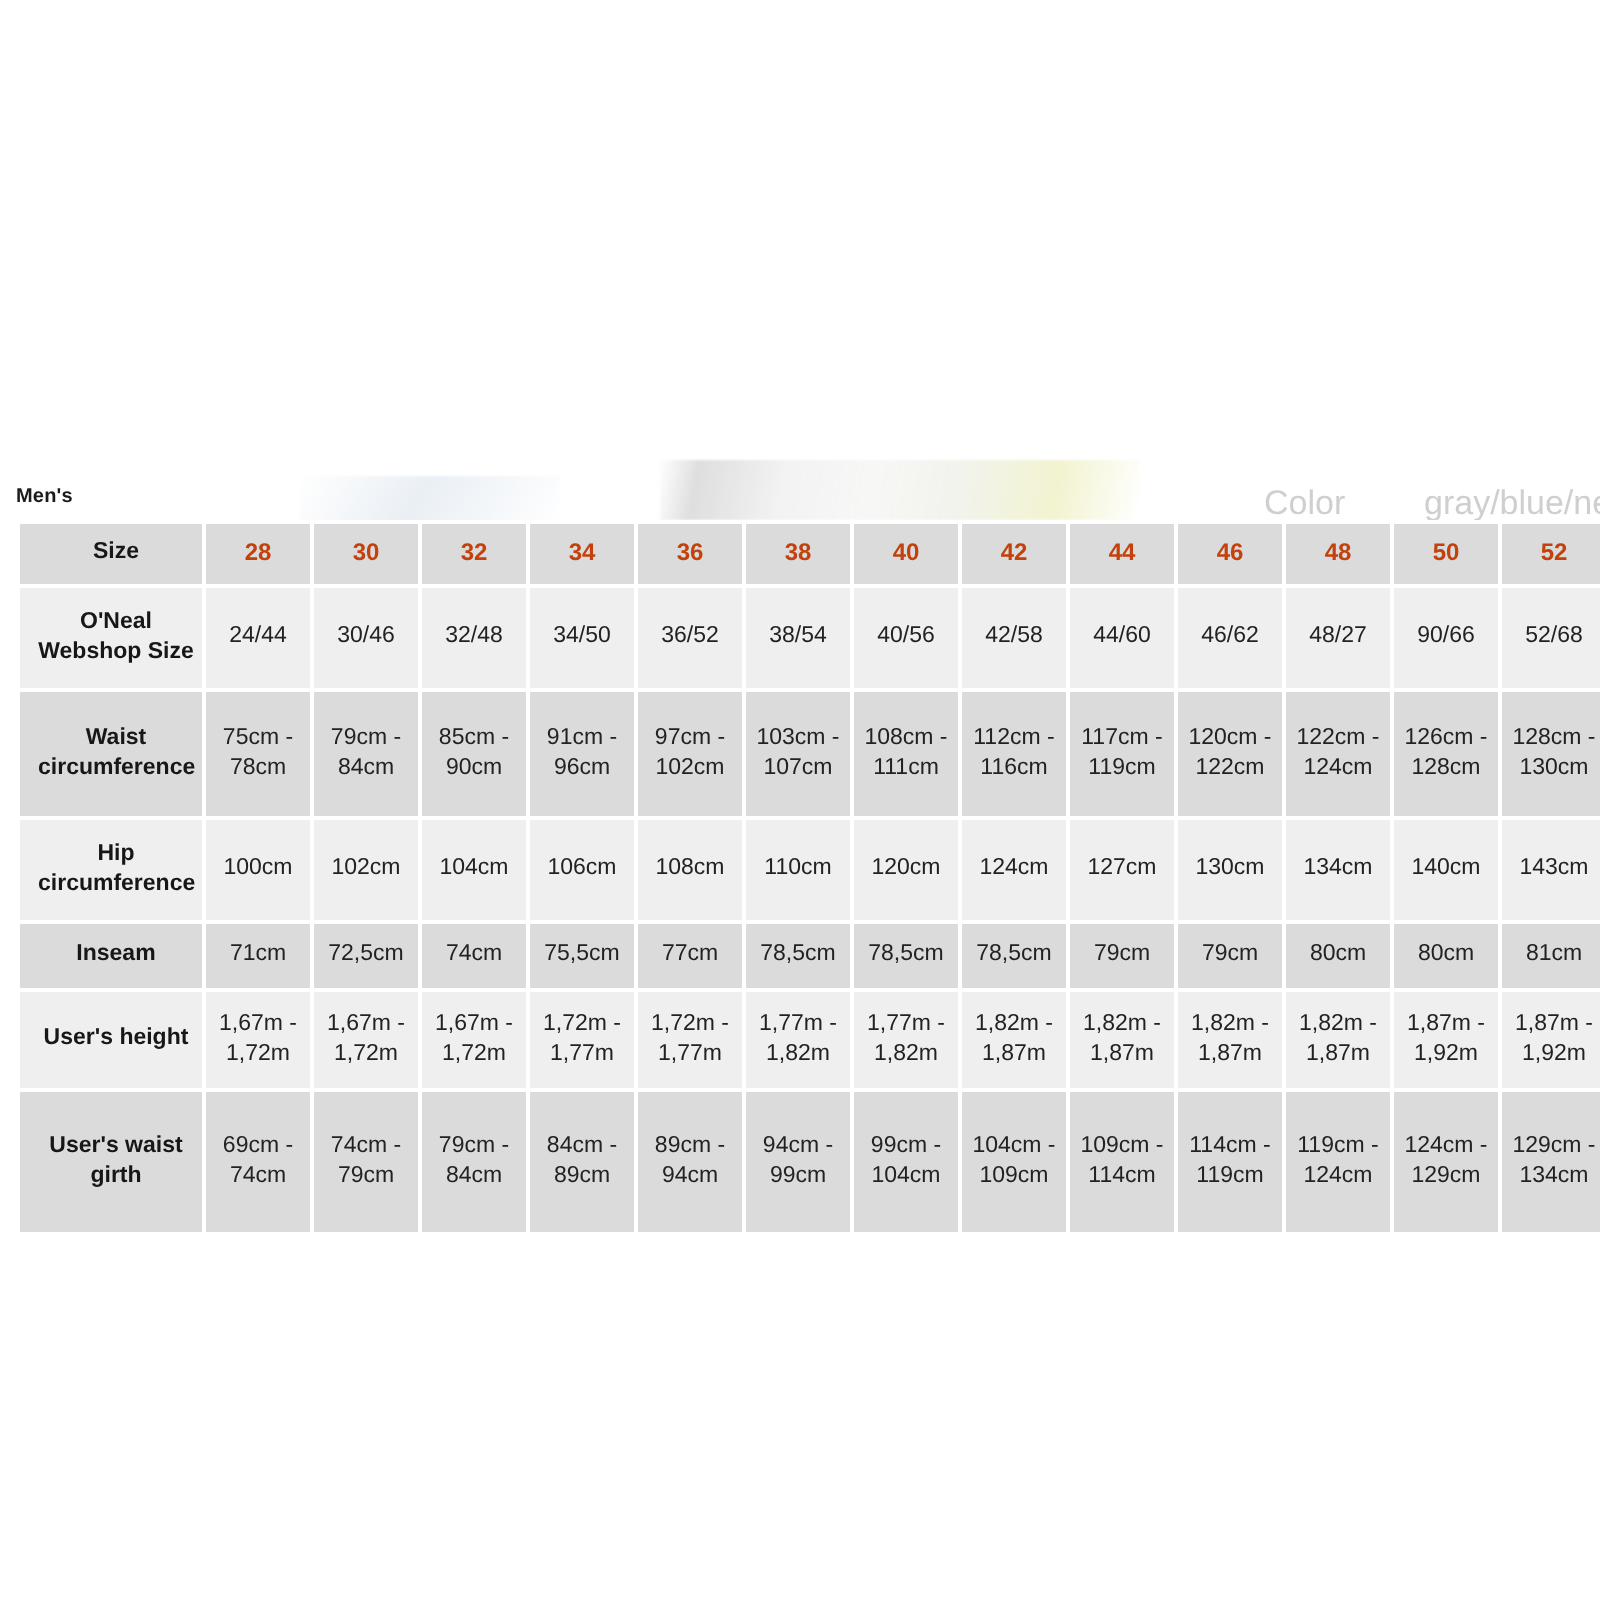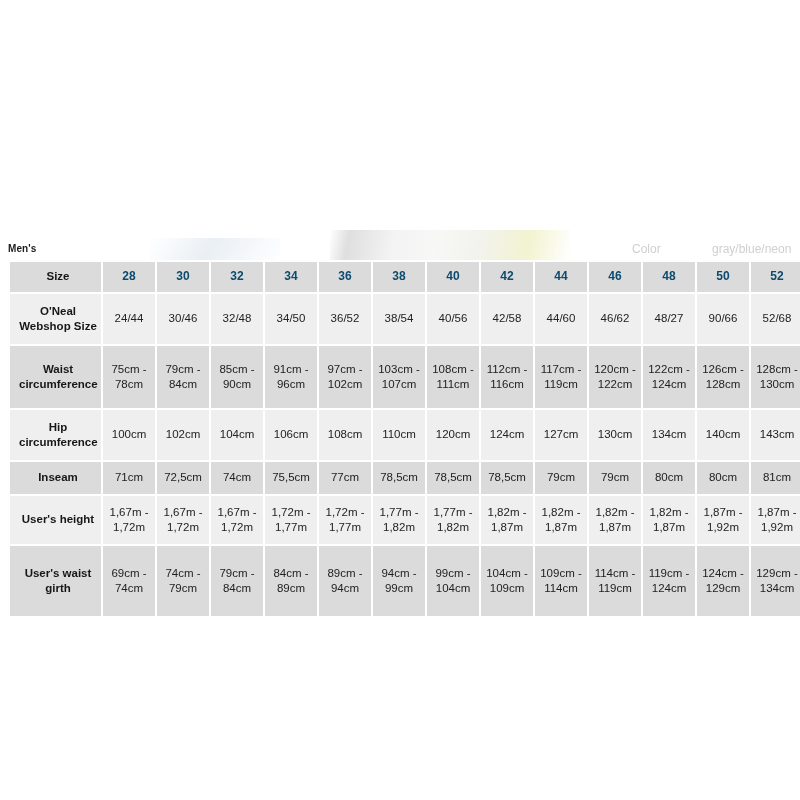--- a/index.html
+++ b/index.html
@@ -60,21 +60,21 @@
        rgba(255,255,255,0) 0%,
        rgba(216,226,236,0.55) 45%,
        rgba(255,255,255,0) 100%);
     filter: blur(0.6px);
     pointer-events: none;
   }
 
   
   .watermark {
     position: absolute;
-    font-size: 12px;
+    font-size: 17px;
     color: #cfcfcf;
     white-space: nowrap;
     pointer-events: none;
   }
   .wm-color { left: 632px; top: 242px; }
   .wm-variant { left: 712px; top: 242px; }
 
   
   .section-title {
     position: absolute;
@@ -119,21 +119,21 @@
     text-align: center;
     padding-left: 9px;
     font-weight: bold;
     color: #171717;
     font-size: 11.5px;
   }
   
   tr.header-row th.sizecell {
     font-weight: bold;
     font-size: 12px;
-    color: #0c4a6e;
+    color: #c2410c;
   }
   col.c-label { width: 93px; }
   col.c-size  { width: 54px; }
 
   
   tr.r-oneal td   { height: 40px; }
   tr.r-waist td   { height: 52px; }
   tr.r-hip td     { height: 40px; }
   tr.r-inseam td  { height: 22px; }
   tr.r-height td  { height: 38px; }

